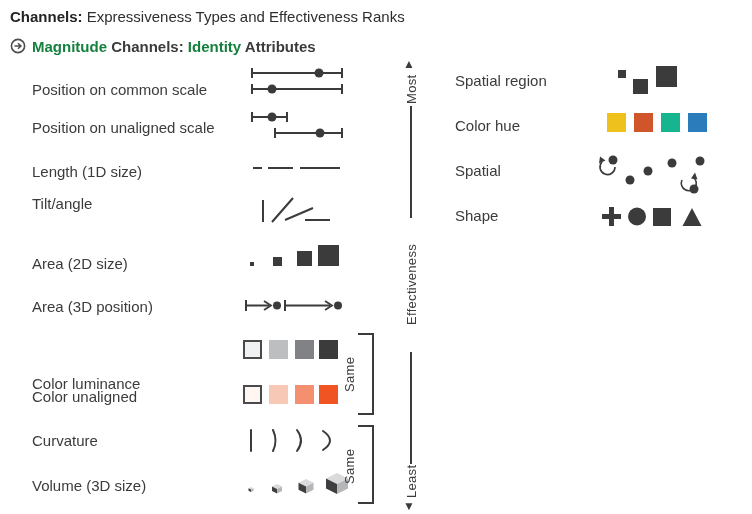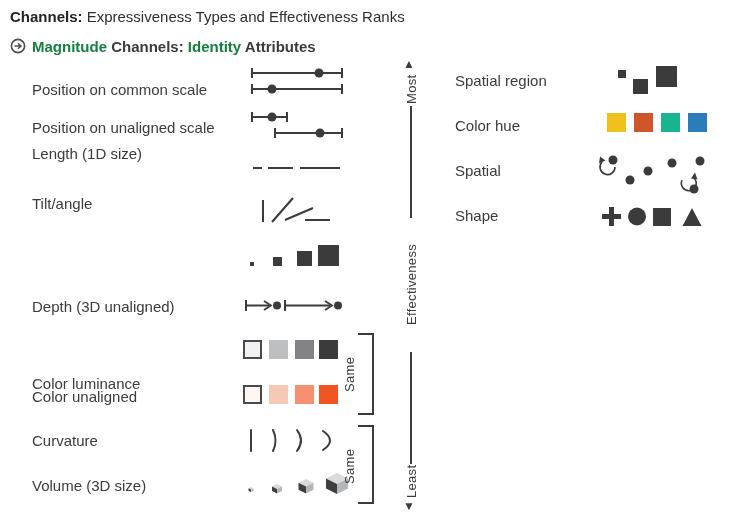--- a/index.html
+++ b/index.html
@@ -34,23 +34,24 @@
       <svg width="16" height="16" viewBox="0 0 16 16">
         <circle cx="8" cy="8" r="6.6" fill="none" stroke="#4d4d4f" stroke-width="1.6"></circle>
         <path d="M4.5 8 H10.5 M8 5.2 L11 8 L8 10.8" fill="none" stroke="#4d4d4f" stroke-width="1.5"></path>
       </svg>
     </span><span class="orange">Magnitude</span><span> Channels: </span><span class="orange">Identity</span><span> Attributes</span>
   </div>
 
 
   <div class="row-label" style="left:32px;top:73px;margin-top:8px;">Position on common scale</div>
   <div class="row-label" style="left:32px;top:119px;">Position on unaligned scale</div>
-  <div class="row-label" style="left:32px;top:145px;">Length (1D size)</div>
+  <div class="row-label" style="left:32px;top:163px;">Length (1D size)</div>
   <div class="row-label" style="left:32px;top:195px;">Tilt/angle</div>
-  <div class="row-label" style="left:32px;top:298px;">Depth (3D unaligned)</div>
+  <div class="row-label" style="left:32px;top:255px;">Area (2D size)</div>
+  <div class="row-label" style="left:32px;top:298px;">Area (3D position)</div>
   <div class="row-label" style="left:32px;top:343px;margin-top:32px;">Color luminance</div>
   <div class="row-label" style="left:32px;top:388px;">Color unaligned</div>
   <div class="row-label" style="left:32px;top:432px;">Curvature</div>
   <div class="row-label" style="left:32px;top:477px;">Volume (3D size)</div>
 
   <div class="glyph" style="left:243px;top:60px;">
     <svg width="105" height="38" viewBox="0 0 105 38" stroke="#3b3b3c" stroke-width="2" fill="#3b3b3c">
       <line x1="9" y1="13" x2="99" y2="13"></line>
         <line x1="9" y1="8" x2="9" y2="18"></line>
         <line x1="99" y1="8" x2="99" y2="18"></line>

